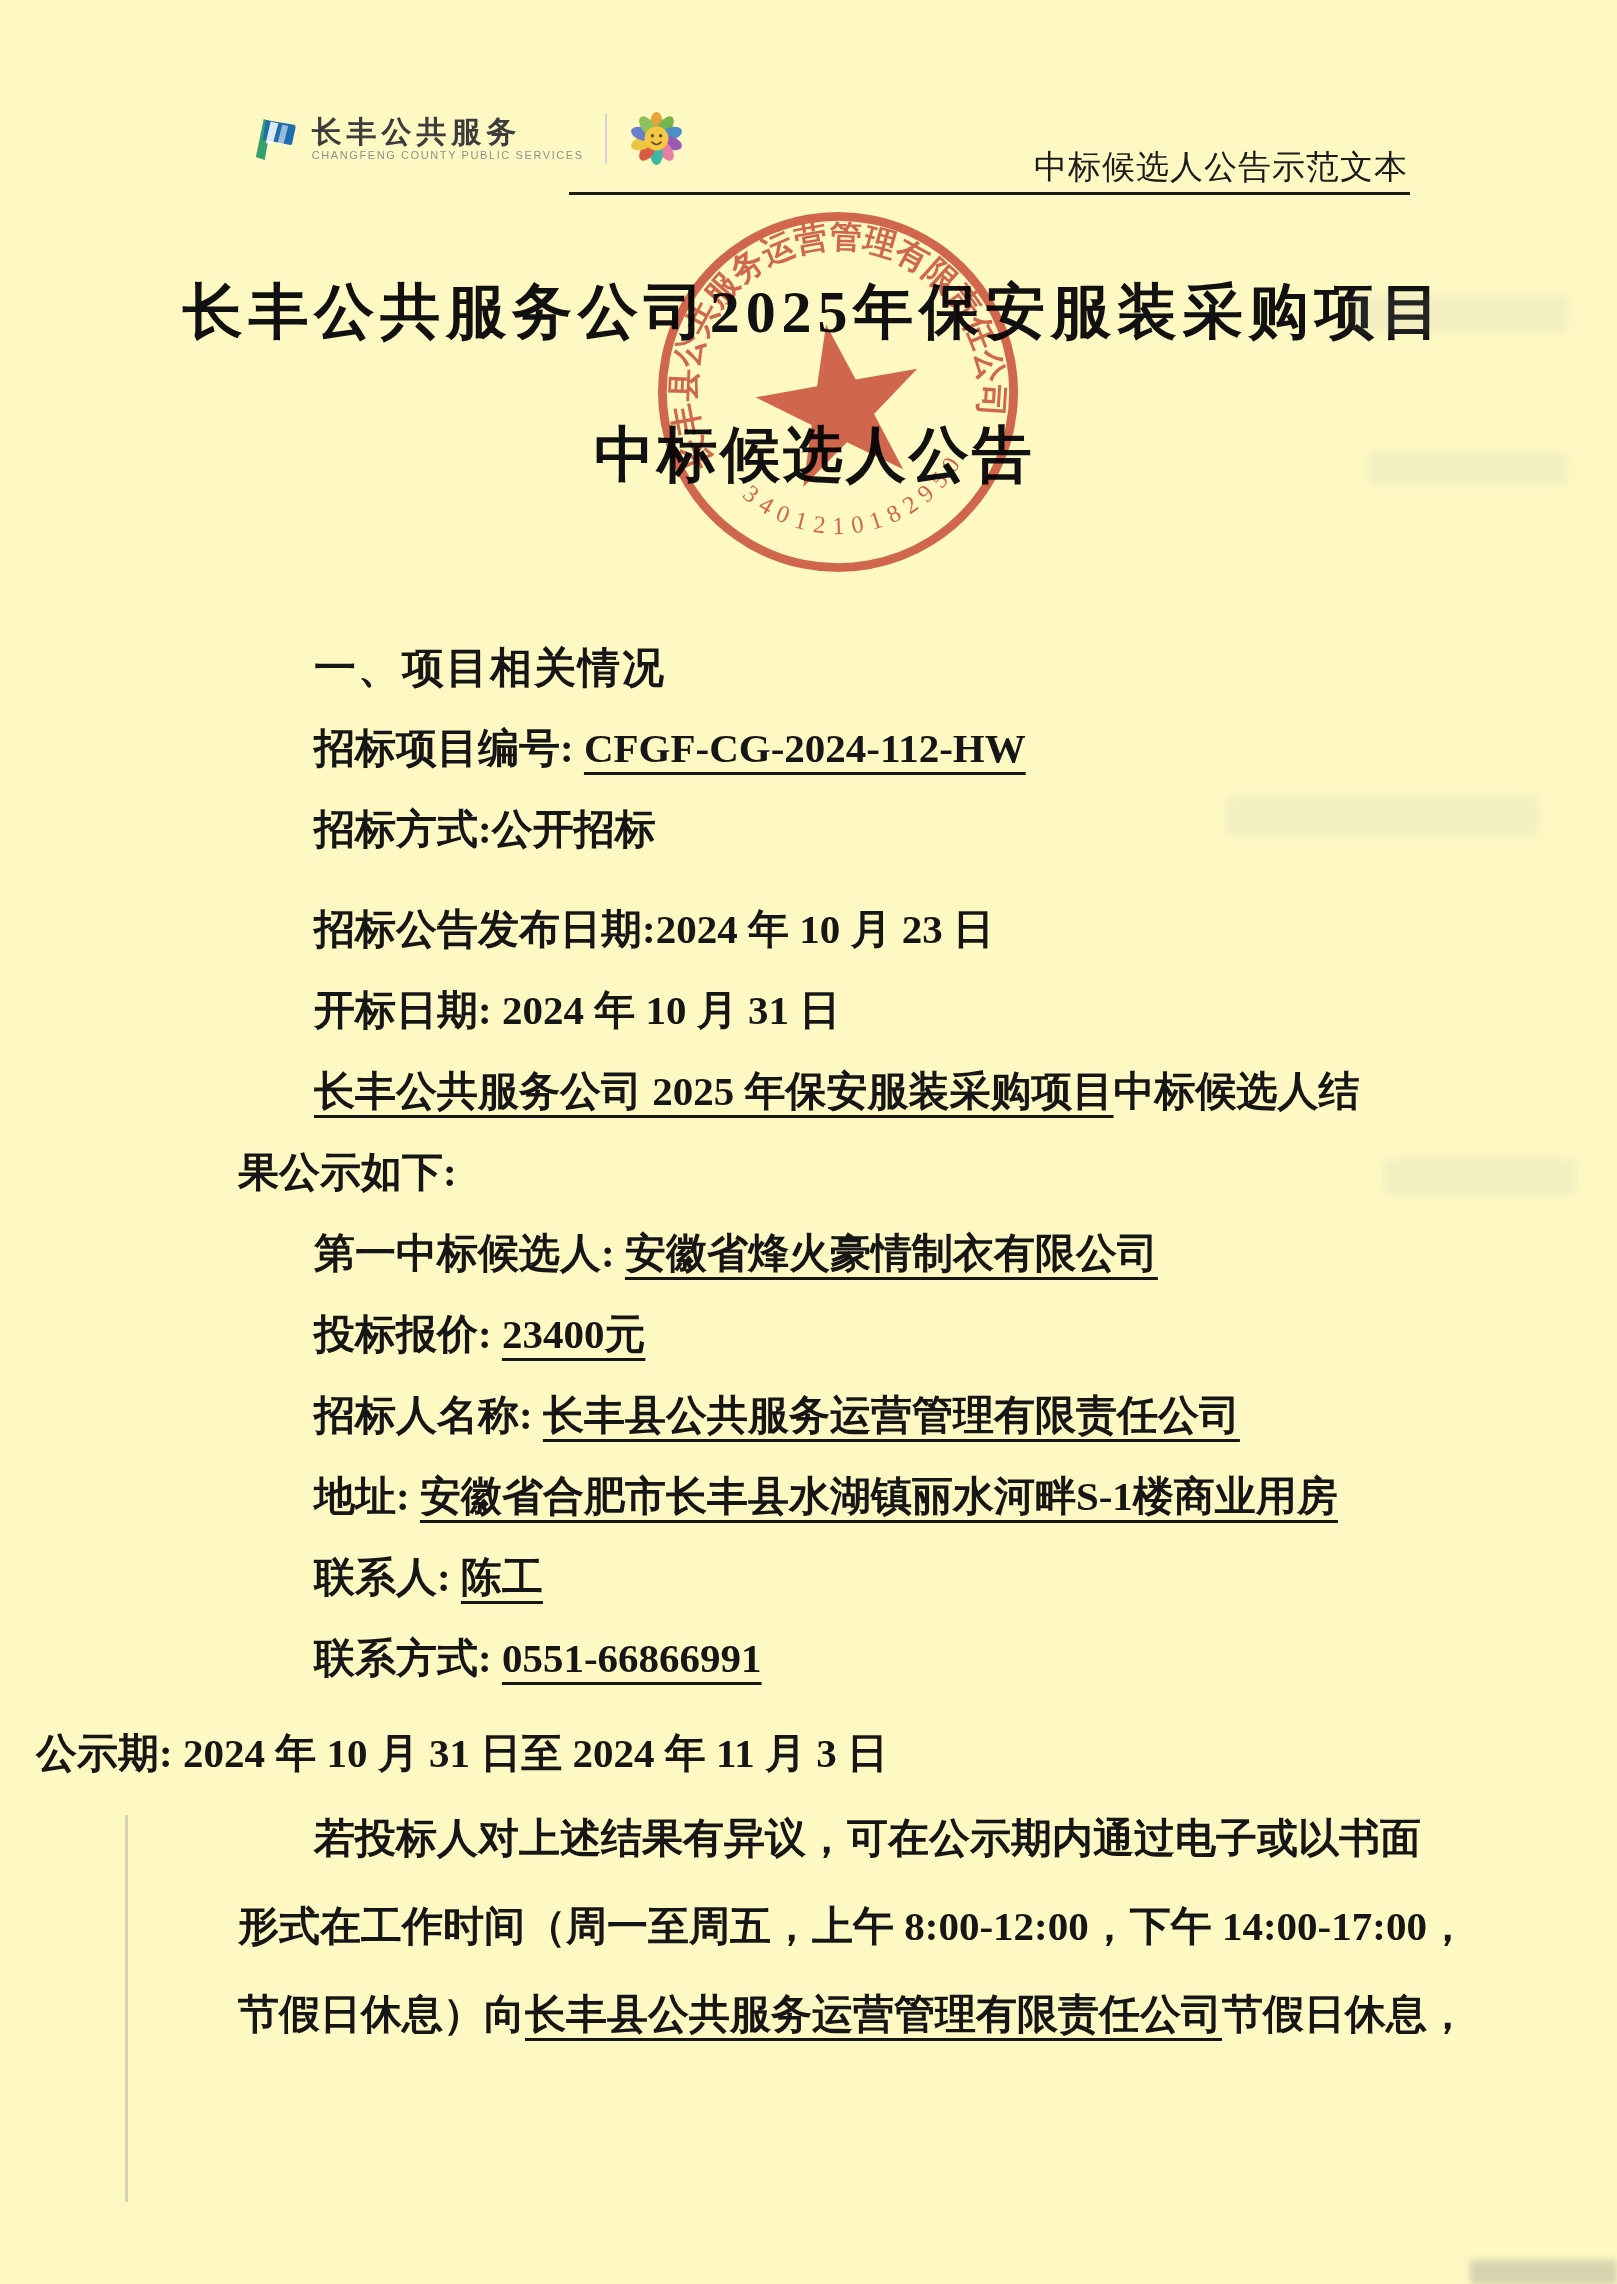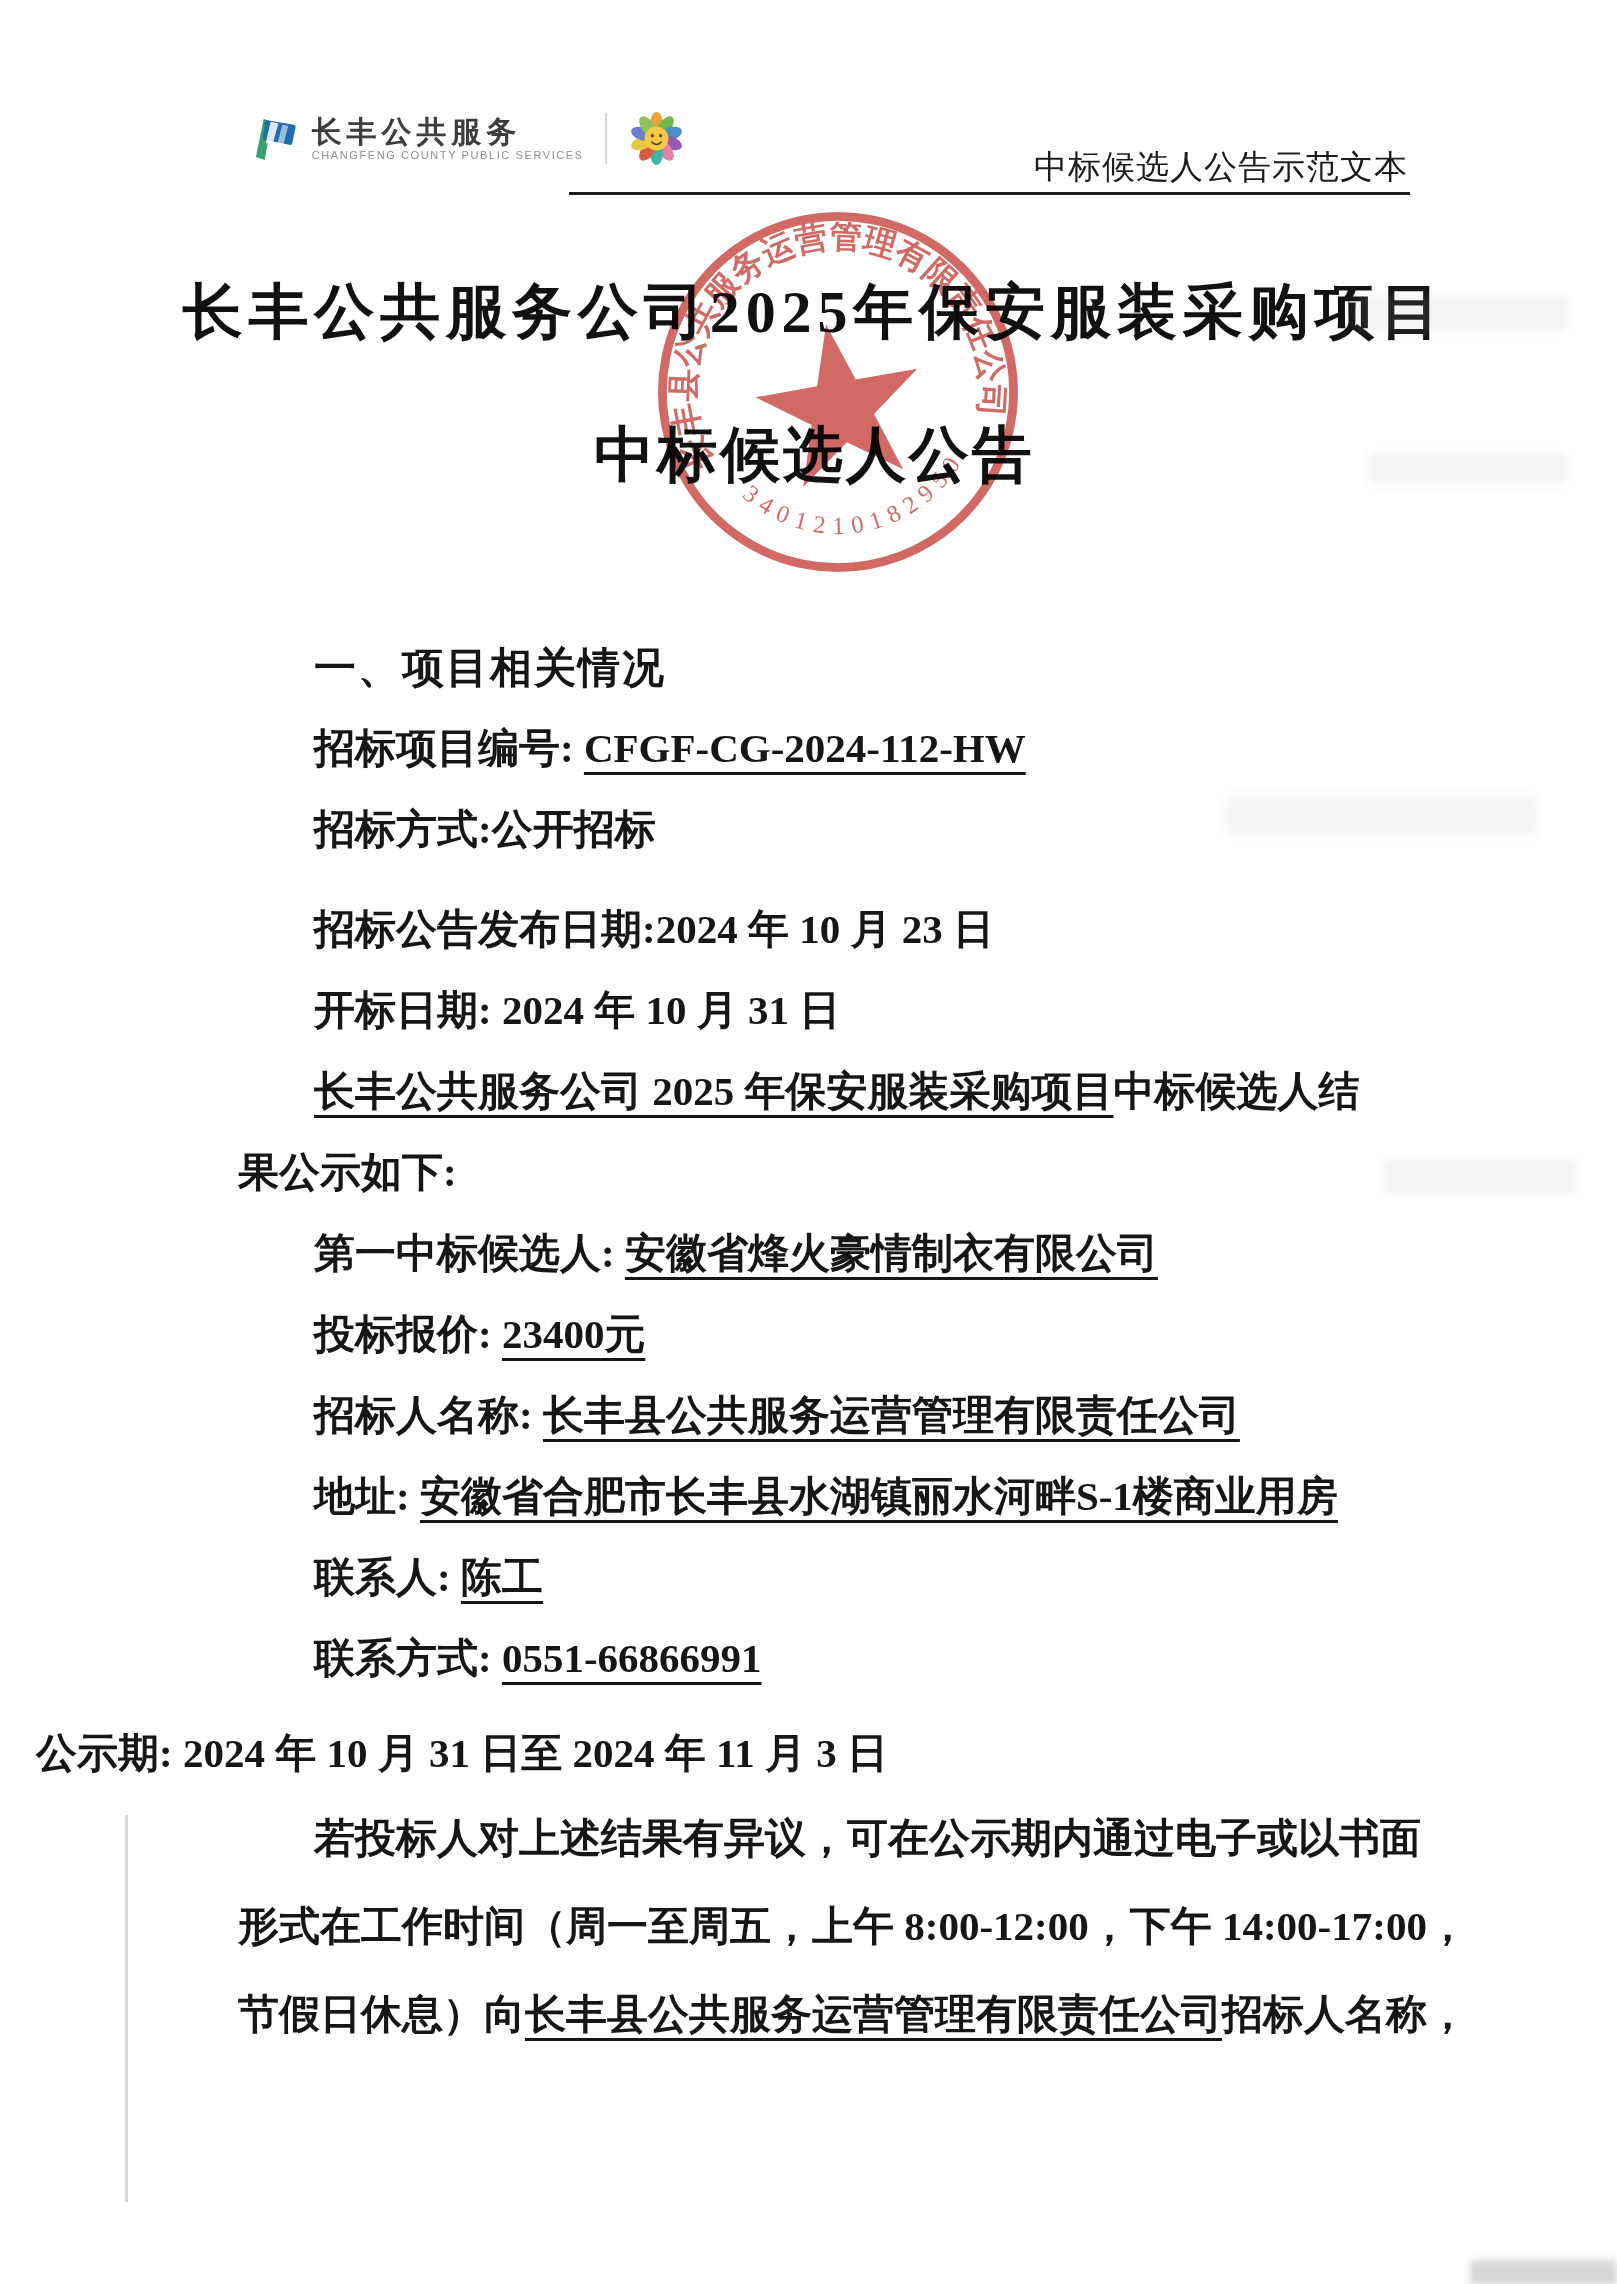--- a/index.html
+++ b/index.html
@@ -1,19 +1,19 @@
 <!DOCTYPE html>
 <html><head>
 <meta charset="utf-8">
 <style>
   html,body{margin:0;padding:0;background:#e8e8e8;}
   .page{
     position:relative;
     width:1617px;height:2285px;
-    background:#ffffff;
+    background:#fef9c3;
     overflow:hidden;
     font-family:"Liberation Serif","DejaVu Serif",serif;
     color:#141414;
   }
   
   .logo{
     position:absolute;left:251px;top:108px;height:61px;
     display:flex;align-items:center;gap:13.7px;
   }
   .logo-mark{width:47px;height:49px;flex:0 0 auto;}
@@ -176,21 +176,21 @@
     <div class="line indent sp15">
       <span>公示期: 2024 年 10 月 31 日至 2024 年 11 月 3 日</span>
     </div>
     <div class="line indent h90">
       <span>若投标人对上述结果有异议，可在公示期内通过电子或以书面</span>
     </div>
     <div class="line h90">
       <span>形式在工作时间（周一至周五，上午 8:00-12:00，下午 14:00-17:00，</span>
     </div>
     <div class="line h90">
-      <span>节假日休息）向</span><span class="u">长丰县公共服务运营管理有限责任公司</span><span>招标人名称，</span>
+      <span>节假日休息）向</span><span class="u">长丰县公共服务运营管理有限责任公司</span><span>节假日休息，</span>
     </div>
   </main>
 
   <div class="smudge" style="left:1353px;top:294px;width:216px;height:39px;"></div>
   <div class="smudge" style="left:1367px;top:451px;width:201px;height:35px;"></div>
   <div class="smudge" style="left:1225px;top:794px;width:314px;height:43px;"></div>
   <div class="smudge" style="left:1382px;top:1157px;width:196px;height:39px;"></div>
   <div class="edge-line"></div>
   <div class="corner-shade"></div>
 

